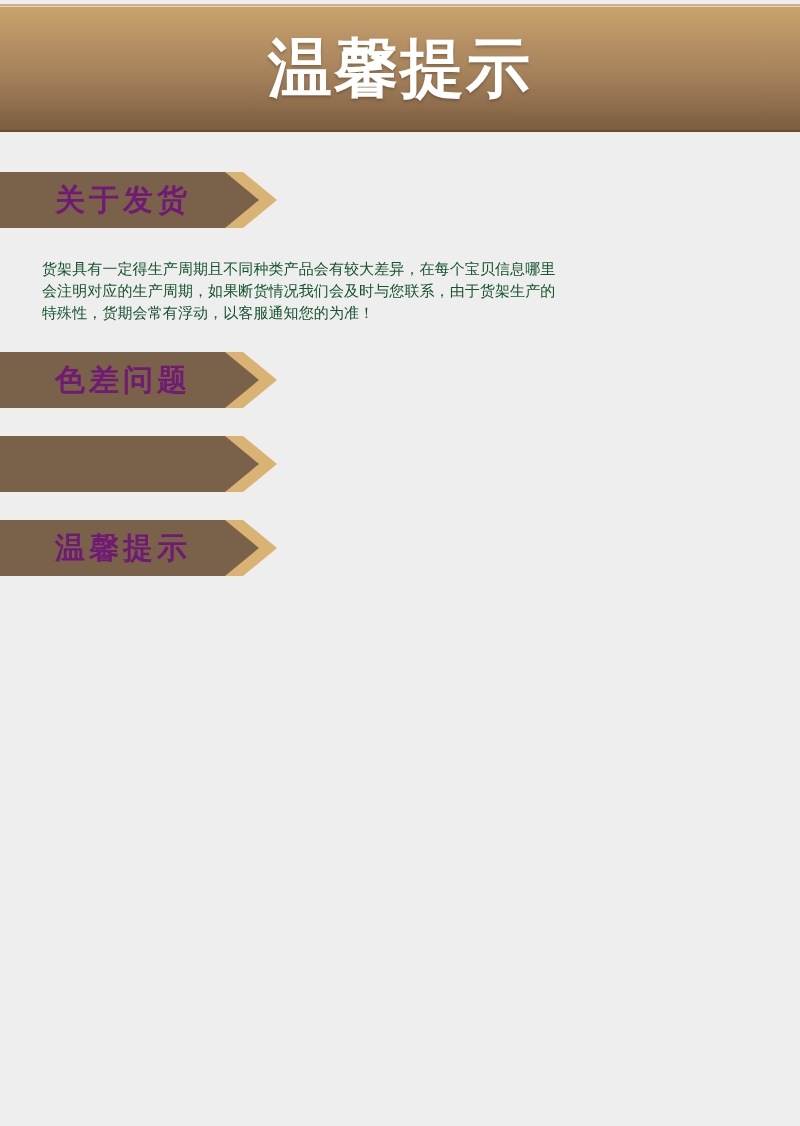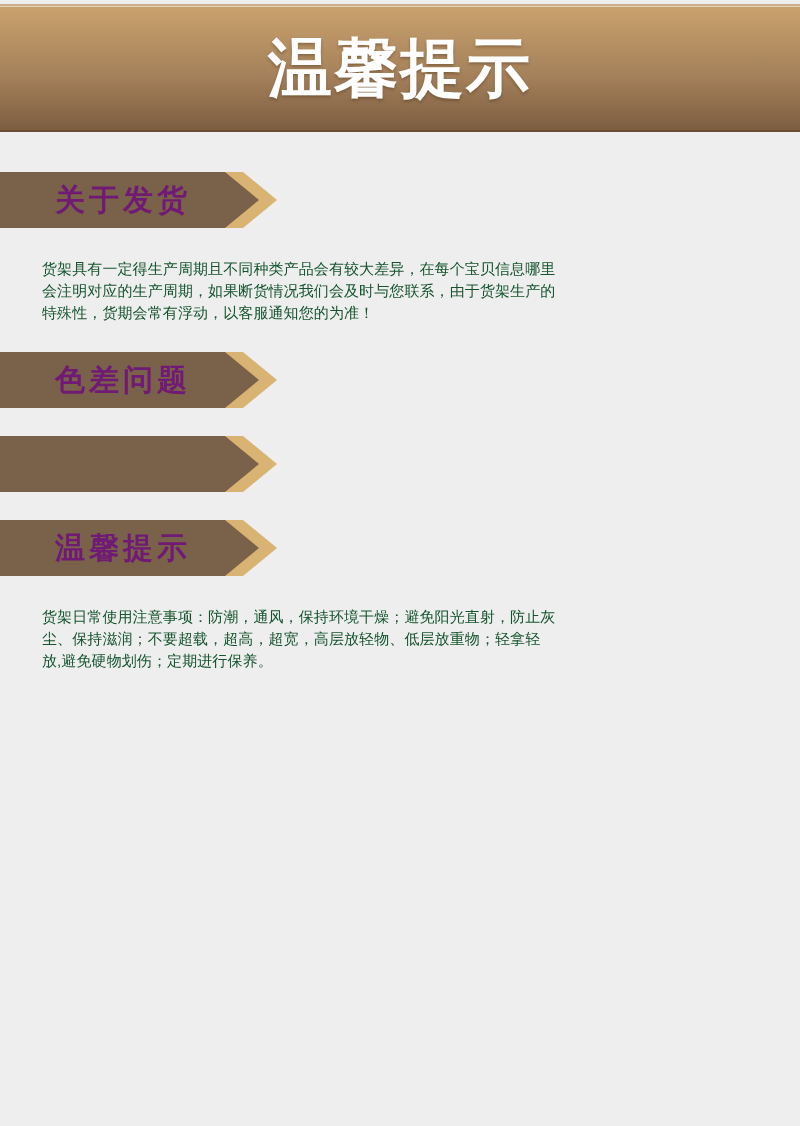--- a/index.html
+++ b/index.html
@@ -103,17 +103,14 @@
   <div class="ribbon">
     <div class="ribbon-tan"></div>
     <div class="ribbon-brown"></div>
   </div>
 
   <div class="ribbon">
     <div class="ribbon-tan"></div>
     <div class="ribbon-brown"></div>
     <span class="ribbon-label">温馨提示</span>
   </div>
-  <p class="para">货架日常使用注意事项：防潮，通风，保持环境干燥；避免阳光直射，防止灰
-尘、保持滋润；不要超载，超高，超宽，高层放轻物、低层放重物；轻拿轻
-放,避免硬物划伤；定期进行保养。</p>
 
 </div>
 
 </body></html>

